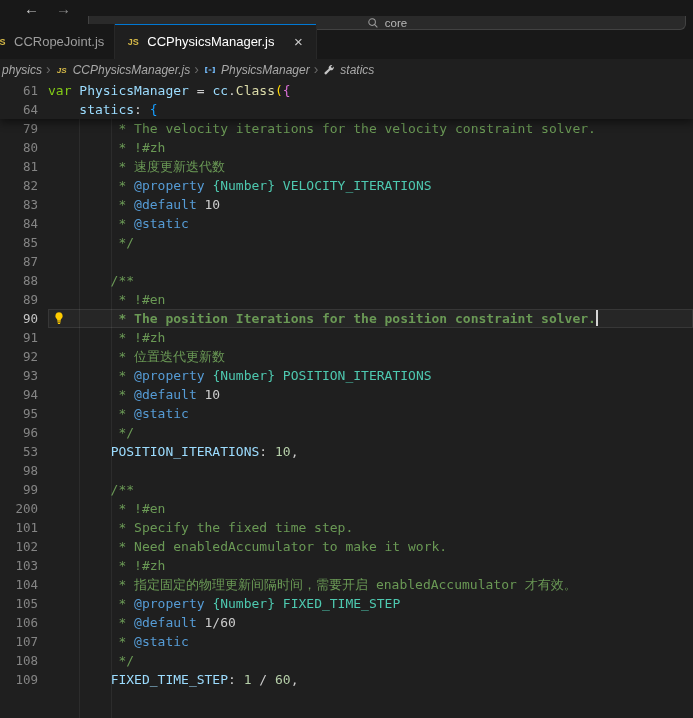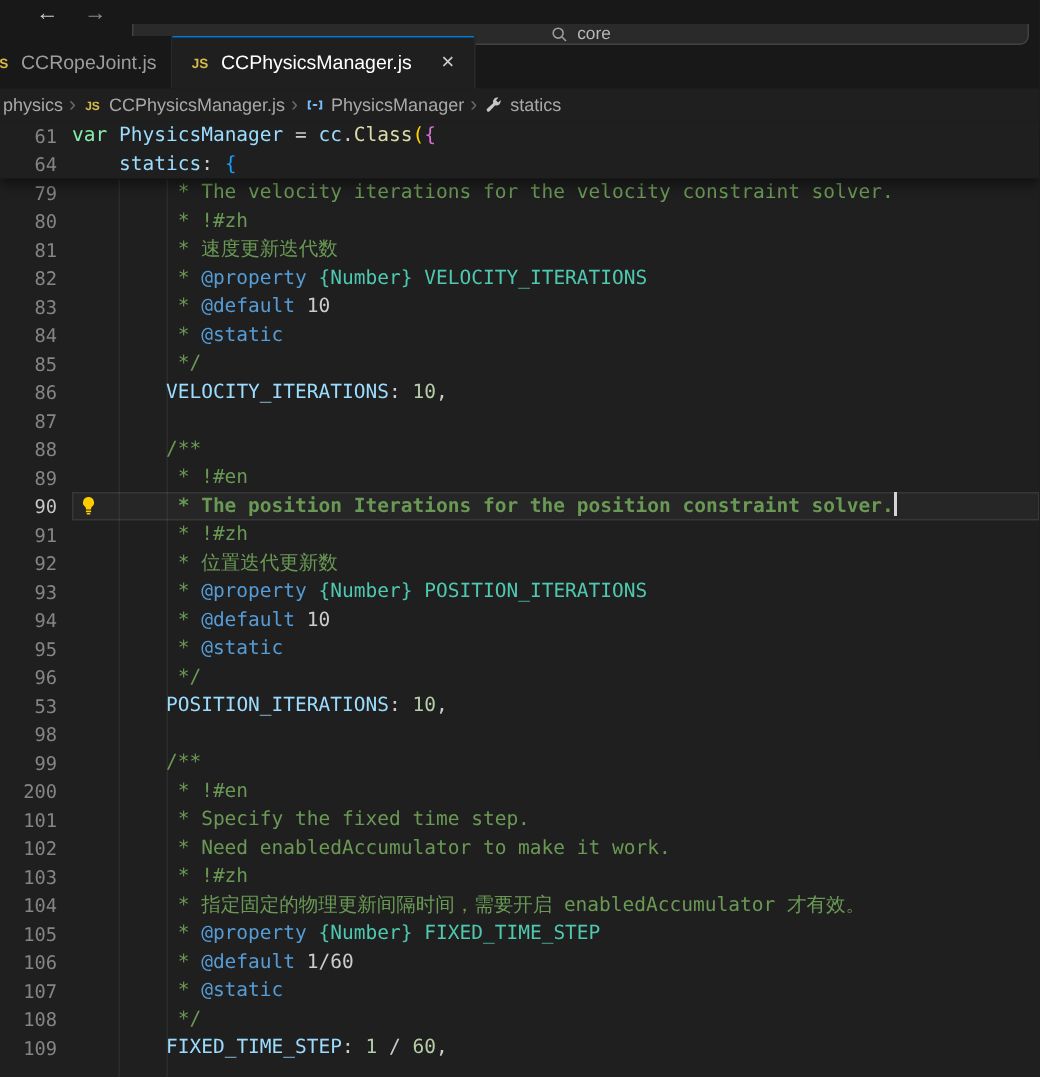--- a/index.html
+++ b/index.html
@@ -24,21 +24,21 @@
   .tab.first { margin-left: -18px; }
   .tab.active { background: #1f1f1f; color: #ffffff; }
   .tab.active::before { content: ""; position: absolute; top: 0; left: 0; right: 0; height: 1px; background: #0078d4; }
   .js-badge { display: inline-flex; width: 16px; height: 16px; align-items: center; justify-content: center;
     color: #d7ba48; font-weight: 700; font-size: 9px; font-family: "Liberation Sans", sans-serif; flex: 0 0 auto; }
   .js-badge.small { width: 14px; height: 14px; font-size: 8px; }
   .tab-close { margin-left: 10px; color: #cccccc; font-size: 15px; line-height: 15px; width: 16px; text-align: center; border-radius: 3px; cursor: pointer; }
 
   
   .breadcrumbs { height: 22px; background: #1f1f1f; display: flex; align-items: center; padding-left: 2px; gap: 2px; flex: 0 0 auto; }
-  .crumb { display: inline-flex; align-items: center; gap: 4px; color: #a9a9a9; font-size: 12px; cursor: pointer; }
+  .crumb { display: inline-flex; align-items: center; gap: 4px; color: #a9a9a9; font-size: 12px; cursor: pointer; font-style: italic; }
   .crumb-sep { color: #6a6a6a; font-size: 14px; line-height: 14px; padding: 0 2px 2px 2px; }
 
   
   .editor { flex: 1 1 auto; position: relative; display: flex; flex-direction: column; overflow: hidden; background: #1f1f1f; }
   .sticky { background: #1f1f1f; box-shadow: 0 4px 8px rgba(0,0,0,0.45); position: relative; z-index: 5; flex: 0 0 auto; }
   .code-area { position: relative; flex: 1 1 auto; overflow: hidden; font-family: "DejaVu Sans Mono", monospace; font-size: 13px; }
   .guide { position: absolute; top: 0; bottom: 0; width: 1px; background: rgba(255,255,255,0.06); z-index: 0; }
   .guide.g1 { left: calc(48px + 4ch); }
   .guide.g2 { left: calc(48px + 8ch); }
 
@@ -48,21 +48,21 @@
   .line.current .ln { color: #c6c6c6; }
   pre.code { flex: 1 1 auto; font: 13px/19px "DejaVu Sans Mono", monospace; white-space: pre; position: relative; color: #cccccc; }
   .line.current pre.code { background: rgba(255,255,255,0.035); box-shadow: inset 0 0 0 1px rgba(255,255,255,0.08); font-weight: bold; }
 
   .tok-c  { color: #6A9955; }  
   .tok-t  { color: #569CD6; }  
   .tok-y  { color: #4EC9B0; }  
   .tok-v  { color: #9CDCFE; }  
   .tok-n  { color: #B5CEA8; }  
   .tok-w  { color: #cccccc; }  
-  .tok-k  { color: #86efac; }  
+  .tok-k  { color: #84cc16; }  
   .tok-f  { color: #DCDCAA; }  
   .tok-b1 { color: #FFD700; }  
   .tok-b2 { color: #DA70D6; }  
   .tok-b3 { color: #179FFF; }  
 
   .cursor { display: inline-block; width: 2px; height: 16px; background: #d4d4d4; vertical-align: -3px; }
   .lightbulb { position: absolute; left: 4px; top: 2px; width: 14px; height: 14px; cursor: pointer; }
 </style>
 </head>
 <body>
@@ -158,24 +158,20 @@
           </div>
           <div class="line">
             <span class="ln">84</span>
             <pre class="code"><span class="tok-c">         * </span><span class="tok-t">@static</span></pre>
           </div>
           <div class="line">
             <span class="ln">85</span>
             <pre class="code"><span class="tok-c">         */</span></pre>
           </div>
           <div class="line">
-            <span class="ln">86</span>
-            <pre class="code"><span class="tok-w">        </span><span class="tok-v">VELOCITY_ITERATIONS</span><span class="tok-w">: </span><span class="tok-n">10</span><span class="tok-w">,</span></pre>
-          </div>
-          <div class="line">
             <span class="ln">87</span>
             <pre class="code"></pre>
           </div>
           <div class="line">
             <span class="ln">88</span>
             <pre class="code"><span class="tok-c">        /**</span></pre>
           </div>
           <div class="line">
             <span class="ln">89</span>
             <pre class="code"><span class="tok-c">         * !#en</span></pre>

